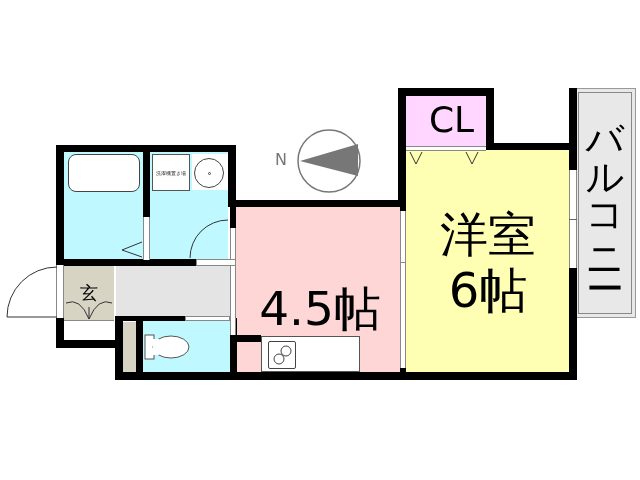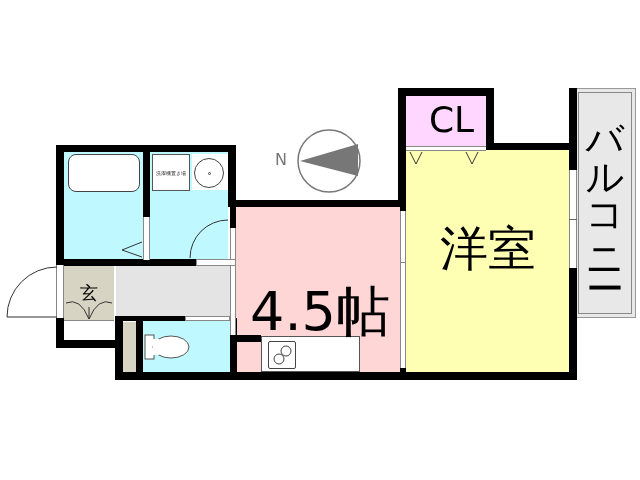--- a/index.html
+++ b/index.html
@@ -139,23 +139,24 @@
     <circle cx="11" cy="18" r="5" fill="none" stroke="#444" stroke-width="1"></circle>
     <circle cx="18" cy="10" r="5" fill="none" stroke="#444" stroke-width="1"></circle>
   </svg>
 
   <svg style="left:296px;top:128px;" width="70" height="66">
     <circle cx="33" cy="33" r="31" fill="#fff" stroke="#777" stroke-width="1.5"></circle>
     <polygon points="4,33 62,16 62,48" fill="#777"></polygon>
   </svg>
   <span class="room-label" style="left:275px;top:152px;font-size:16px;color:#777;">N</span>
 
-  <span class="room-label" style="left:245px;top:285px;width:150px;font-size:54px;white-space:nowrap;">4.5帖</span>
+  <span class="room-label" style="left:245px;top:285px;width:150px;font-size:47px;white-space:nowrap;">4.5帖</span>
 
-  <span class="room-label" style="left:418px;top:224px;width:140px;font-size:48px;">洋室</span>
+  <span class="room-label" style="left:418px;top:210px;width:140px;font-size:48px;">洋室</span>
+  <span class="room-label" style="left:418px;top:266px;width:140px;font-size:48px;">6帖</span>
 
   <span class="room-label" style="left:406px;top:102px;width:91px;font-size:36px;">CL</span>
 
   <span class="room-label" style="left:580px;top:96px;width:50px;font-size:38px;writing-mode:vertical-rl;text-orientation:upright;line-height:50px;">バルコニー</span>
 
   <span class="room-label" style="left:64px;top:284px;width:50px;font-size:18px;">玄</span>
 
 </div>
 
 </body></html>

